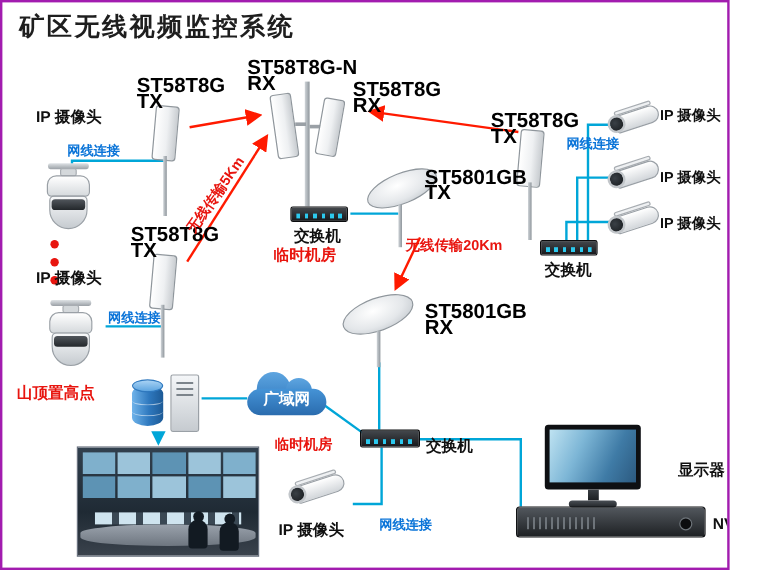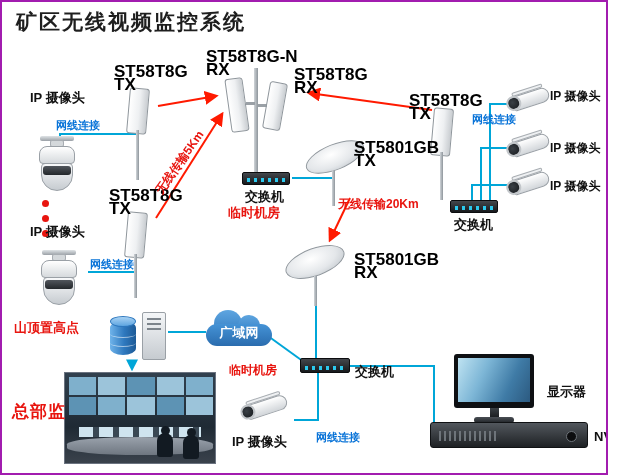--- a/index.html
+++ b/index.html
@@ -252,21 +252,20 @@
 
   <div class="t t13 red" style="left:12px;top:317px">山顶置高点</div>
   <div class="db" style="left:108px;top:314px">
     <i class="db-body"></i>
       <i class="db-top"></i>
       <i class="db-l1"></i>
       <i class="db-l2"></i>
   </div>
   <div class="tower" style="left:140px;top:310px"></div>
 
-  <div class="t big red" style="left:10px;top:398px">总部监</div>
   <div class="croom" style="left:62px;top:370px">
     <div class="cr-wall">
       <i></i>
         <i></i>
         <i></i>
         <i></i>
         <i></i>
         <i></i>
         <i></i>
         <i></i>
@@ -290,18 +289,18 @@
   </div>
   <div class="t t13" style="left:230px;top:431px">IP 摄像头</div>
   <div class="t blue" style="left:314px;top:428px">网线连接</div>
 
   <div class="monitor" style="left:452px;top:352px">
     <i class="m-frame"></i>
       <i class="m-screen"></i>
       <i class="m-neck"></i>
       <i class="m-base"></i>
   </div>
-  <div class="t t13" style="left:545px;top:381px">显示器</div>
+  <div class="t t13" style="left:563px;top:381px">显示器</div>
 
   <div class="nvr" style="left:428px;top:420px"></div>
   <div class="t t13" style="left:592px;top:427px">NVR</div>
 
 </div>
 
 </body></html>

